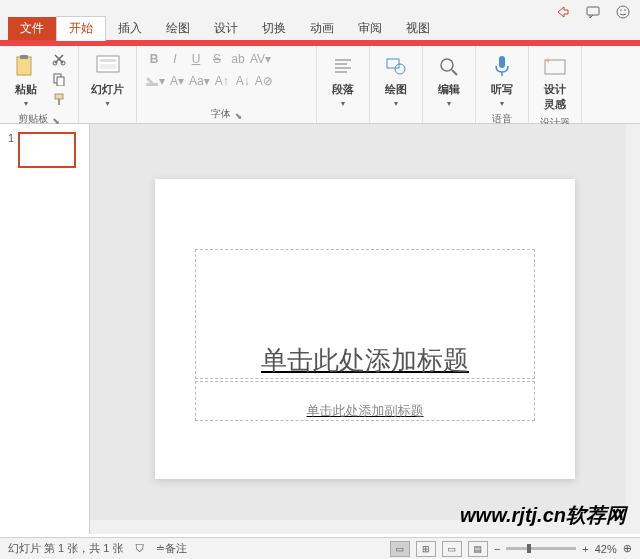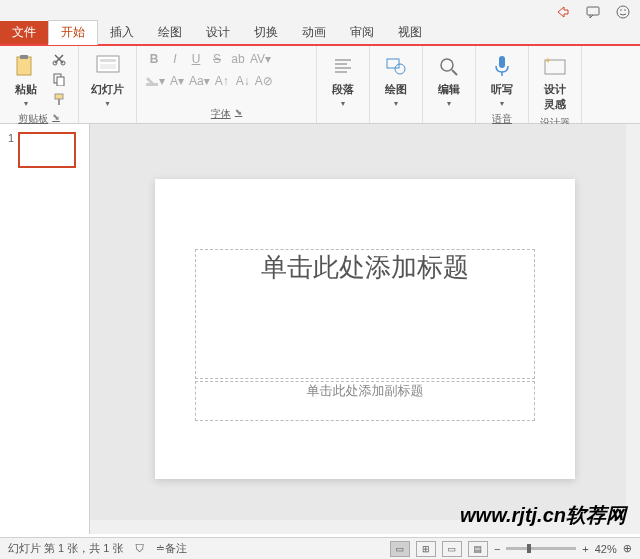--- a/index.html
+++ b/index.html
@@ -3,30 +3,30 @@
   <meta charset="utf-8">
   <style>
     * { margin: 0; padding: 0; box-sizing: border-box; font-family: "Microsoft YaHei", sans-serif; }
     body { width: 640px; height: 559px; background: #fff; overflow: hidden; position: relative; }
     
     
     .titlebar { height: 24px; background: #f3f3f3; display: flex; justify-content: flex-end; align-items: center; padding-right: 10px; gap: 16px; }
     .titlebar-icon { width: 14px; height: 14px; display: flex; align-items: center; justify-content: center; color: #666; cursor: pointer; }
     
     
-    .menu-tabs { height: 22px; background: #f3f3f3; display: flex; align-items: flex-end; padding-left: 0; gap: 0; border-bottom: 2px solid #ef4444; }
+    .menu-tabs { height: 22px; background: #f3f3f3; display: flex; align-items: flex-end; padding-left: 8px; gap: 0; border-bottom: 6px solid #ef4444; }
     .menu-tab { padding: 3px 12px; font-size: 12px; color: #444; cursor: pointer; }
     .menu-tab.file { background: #d04727; color: #fff; }
     .menu-tab.active { background: #fff; color: #c2410c; border: 1px solid #d0d0d0; border-bottom: 1px solid #fff; margin-bottom: -1px; }
     
     
     .ribbon { height: 78px; background: #f8f8f8; border-bottom: 1px solid #d0d0d0; display: flex; }
     .ribbon-group { border-right: 1px solid #e0e0e0; padding: 4px 8px 2px; display: flex; flex-direction: column; justify-content: space-between; }
     .ribbon-group-content { display: flex; gap: 4px; align-items: flex-start; }
-    .ribbon-group-label { font-size: 10px; color: #666; text-align: center; padding-top: 2px; display: flex; justify-content: center; gap: 4px; align-items: flex-start; text-decoration: underline; }
+    .ribbon-group-label { font-size: 10px; color: #666; text-align: center; padding-top: 2px; display: flex; justify-content: center; gap: 4px; align-items: flex-end; }
     .ribbon-corner { font-size: 9px; color: #888; }
     
     .big-btn { display: flex; flex-direction: column; align-items: center; gap: 2px; padding: 2px 4px; cursor: pointer; }
     .big-btn-icon { width: 28px; height: 28px; display: flex; align-items: center; justify-content: center; }
     .big-btn-label { font-size: 11px; color: #444; font-weight: bold; }
     .big-btn-arrow { font-size: 8px; color: #666; }
     
     .small-btns { display: flex; flex-direction: column; gap: 2px; }
     .small-btn { width: 22px; height: 18px; display: flex; align-items: center; justify-content: center; cursor: pointer; font-size: 11px; color: #666; }
     
@@ -37,21 +37,21 @@
     
     
     .main-area { display: flex; height: 410px; }
     .slide-panel { width: 90px; background: #fff; border-right: 1px solid #d0d0d0; padding: 8px; }
     .thumb-wrap { display: flex; gap: 4px; }
     .thumb-num { font-size: 11px; color: #666; }
     .thumb { width: 58px; height: 36px; border: 2px solid #d04727; background: #fff; cursor: pointer; }
     
     .canvas-area { flex: 1; background: #e8e8e8; display: flex; align-items: center; justify-content: center; position: relative; }
     .slide { width: 420px; height: 300px; background: #fff; box-shadow: 0 2px 8px rgba(0,0,0,0.15); position: relative; }
-    .placeholder { position: absolute; border: 1px dashed #bbb; display: flex; align-items: flex-start; justify-content: center; cursor: text; }
+    .placeholder { position: absolute; border: 1px dashed #bbb; display: flex; align-items: flex-end; justify-content: center; cursor: text; text-decoration: underline; }
     .ph-title { left: 40px; top: 70px; width: 340px; height: 130px; }
     .ph-title-text { font-size: 26px; color: #555; font-weight: 300; }
     .ph-sub { left: 40px; top: 202px; width: 340px; height: 40px; }
     .ph-sub-text { font-size: 13px; color: #888; }
     
     
     .watermark { position: absolute; right: 14px; bottom: 30px; font-size: 20px; font-weight: bold; color: #000; font-style: italic; margin-left: 32px; }
     
     
     .status-bar { position: absolute; bottom: 0; left: 0; right: 0; height: 22px; background: #f3f3f3; border-top: 1px solid #d0d0d0; display: flex; align-items: center; padding: 0 8px; font-size: 11px; color: #555; justify-content: space-between; margin-top: 36px; }

